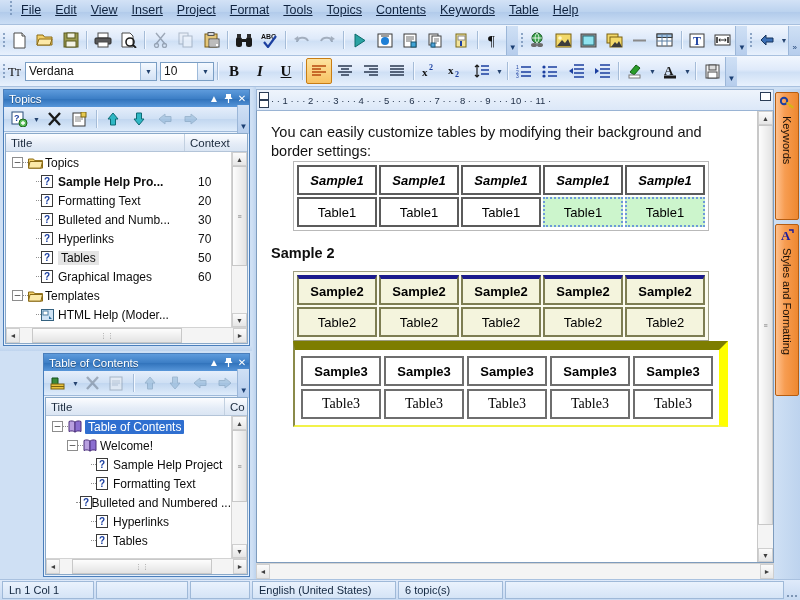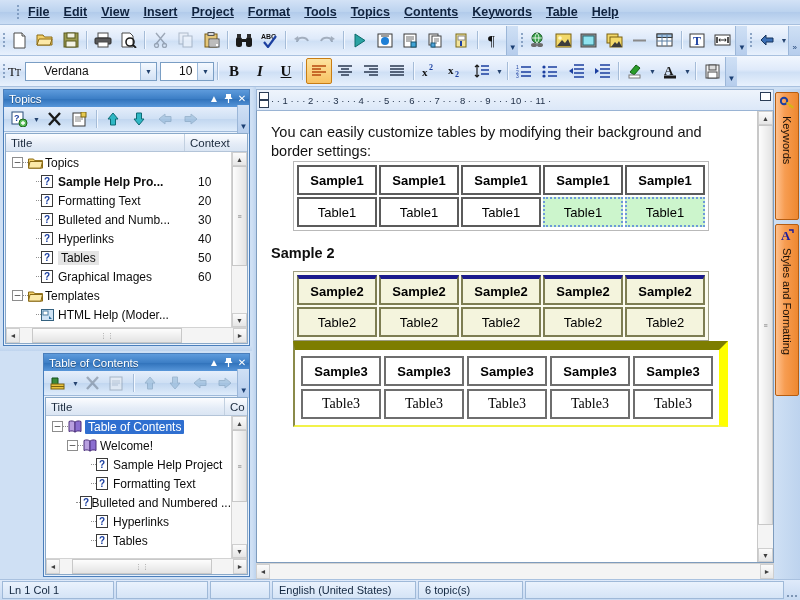--- a/index.html
+++ b/index.html
@@ -13,21 +13,21 @@
   .app{
     position:absolute;left:0;top:0;width:800px;height:600px;
     background:linear-gradient(180deg,#e8f0fb 0%,#d6e5f7 100%);
     display:flex;flex-direction:column;
   }
   
   .menubar{
     height:24px;flex:0 0 24px;
     background:linear-gradient(180deg,#d3e2f6 0%,#bcd3ef 48%,#b2cbeb 52%,#cbdef5 100%);
     border-bottom:1px solid #a8c0de;
-    display:flex;align-items:center;padding-left:14px;font-weight:bold;
+    display:flex;align-items:flex-start;padding-left:7px;
   }
   .gripdots{width:7px;height:16px;display:flex;flex-direction:column;justify-content:center;align-items:center;gap:2px;flex:0 0 7px;}
   .gripdots i{display:block;width:2px;height:2px;background:#6f8cb3;border-radius:50%;}
   .menuitem{
     padding:3px 7px 4px 7px;color:#10233f;font-size:12.5px;white-space:nowrap;cursor:default;
   }
   .menuitem u{text-decoration:underline;}
   
   .toolbar-row{
     flex:0 0 30px;height:30px;display:flex;align-items:center;
@@ -42,21 +42,21 @@
   .tb-sep{width:1px;height:18px;background:#a5bcd8;margin:0 3px;box-shadow:1px 0 0 #f3f8ff;}
   .tb-overflow{
     width:11px;height:26px;display:flex;align-items:flex-end;justify-content:center;
     background:linear-gradient(180deg,#cfe0f5,#b6cdec);border-left:1px solid #9bb6d8;
     font-size:8px;color:#1b3f73;padding-bottom:3px;
   }
   .tb-caret{width:9px;height:22px;display:flex;align-items:center;justify-content:center;font-size:7px;color:#25436f;}
   
   .combo{
     height:19px;background:#fff;border:1px solid #7a9ec4;display:flex;align-items:center;
-    font-size:12px;color:#111;padding-left:18px;box-sizing:border-box;
+    font-size:12px;color:#111;padding-left:3px;box-sizing:border-box;
   }
   .combo .val{flex:1;white-space:nowrap;overflow:hidden;}
   .combo .arrow{
     width:15px;height:17px;display:flex;align-items:center;justify-content:center;
     background:linear-gradient(180deg,#f4f9ff,#d3e2f5);border-left:1px solid #9dbada;font-size:7px;color:#20406d;
   }
   
   .mid{flex:1;display:flex;min-height:0;background:#cfe0f4;}
   .leftcol{width:252px;flex:0 0 252px;display:flex;flex-direction:column;background:#cfe0f4;}
   .vsplit{flex:0 0 4px;background:linear-gradient(90deg,#cfe0f4,#bdd3ee);}
@@ -122,21 +122,21 @@
                transform:skewX(0);}
   .page{flex:1;min-height:0;display:flex;background:#fff;border:1px solid #7e9cbd;border-top:1px solid #9ab4d4;}
   .pagecanvas{flex:1;min-width:0;overflow:hidden;padding:12px 14px 16px 14px;background:#fff;}
   .ptext{font-size:14.5px;color:#121212;line-height:19px;}
   .phead{font-size:14.5px;font-weight:bold;color:#0e0e0e;margin:14px 0 10px 0;}
   table.sample{border-collapse:separate;border-spacing:2px;margin-left:22px;font-size:13px;table-layout:fixed;}
   table.sample td{width:80px;height:30px;text-align:center;vertical-align:middle;box-sizing:border-box;}
   
   .s1{border:1px solid #b9b9b9;padding:1px;}
   .s1 td{border:2px solid #5b5b5b;background:#fff;}
-  .s1 td.h{font-weight:bold;}
+  .s1 td.h{font-weight:bold;font-style:italic;}
   .s1 td.g{background:#ccf5cc;border:2px dotted #6d9ad8;}
   
   .s2{border:1px solid #9d9d82;padding:1px;background:#fbfbee;}
   .s2 td{border:2px solid #7d7d52;background:#f4f4dd;}
   .s2 td.h{font-weight:bold;border-top:4px solid #1b1b8c;}
   
   .s3wrap{margin-left:22px;border-top:9px solid #7d7d00;border-left:2px solid #8a8a4a;
           border-right:9px solid #ffff00;border-bottom:2px solid #f2f24a;padding:3px;display:inline-block;background:#fff;}
   table.s3{border-collapse:separate;border-spacing:3px;font-size:13px;table-layout:fixed;margin:0;}
   .s3 td{width:78px;height:30px;text-align:center;vertical-align:middle;border:2px solid #6e6e6e;background:#fff;
@@ -656,21 +656,21 @@
                   <span style="display:inline-block;width:21px;"></span>
                   <span style="display:inline-block;width:9px;"></span>
                   <span class="dash"></span>
                   <span style="display:inline-flex;align-items:center;width:17px;">
                     <svg width="12" height="13" viewBox="0 0 12 13">
                       <rect x="0.5" y="0.5" width="11" height="12" fill="#fff" stroke="#3a3a3a"></rect>
                       <text x="3" y="10" font-size="10" font-family="Liberation Sans" font-weight="bold" fill="#1b3fa0">?</text>
                     </svg>
                   </span>
                   <span class="" style="">Hyperlinks</span>
-                  <span class="ctx" style="left:192px;">40</span>
+                  <span class="ctx" style="left:192px;">70</span>
                 </div>
                 <div class="trow">
                   <span style="display:inline-block;width:21px;"></span>
                   <span style="display:inline-block;width:9px;"></span>
                   <span class="dash"></span>
                   <span style="display:inline-flex;align-items:center;width:17px;">
                     <svg width="12" height="13" viewBox="0 0 12 13">
                       <rect x="0.5" y="0.5" width="11" height="12" fill="#fff" stroke="#3a3a3a"></rect>
                       <text x="3" y="10" font-size="10" font-family="Liberation Sans" font-weight="bold" fill="#1b3fa0">?</text>
                     </svg>
@@ -999,21 +999,21 @@
               <text x="1" y="12" font-size="13" font-family="Liberation Serif" font-weight="bold" fill="#1b1b9c">A</text>
               <path d="M9 2h4v3" stroke="#1b1b9c" stroke-width="1.4" fill="none"></path>
             </svg>
         </span>
         <span class="lbl">Styles and Formatting</span>
       </div>
     </div>
   </div>
 
   <div class="statusbar" id="statusbar">
-      <div class="sb-cell" style="width: 112px;">Ln 1 Col 1</div>
+      <div class="sb-cell" style="width: 92px;">Ln 1 Col 1</div>
       <div class="sb-cell" style="width: 92px;"></div>
       <div class="sb-cell" style="width: 60px;"></div>
       <div class="sb-cell" style="width: 144px; text-align: right;">English (United States)</div>
       <div class="sb-cell" style="width: 105px;">6 topic(s)</div>
       <div class="sb-cell" style="width: auto; flex: 1 1 0%;"></div>
       <div class="sb-grip">
         <i></i>
         <i></i>
         <i></i>
       </div>

